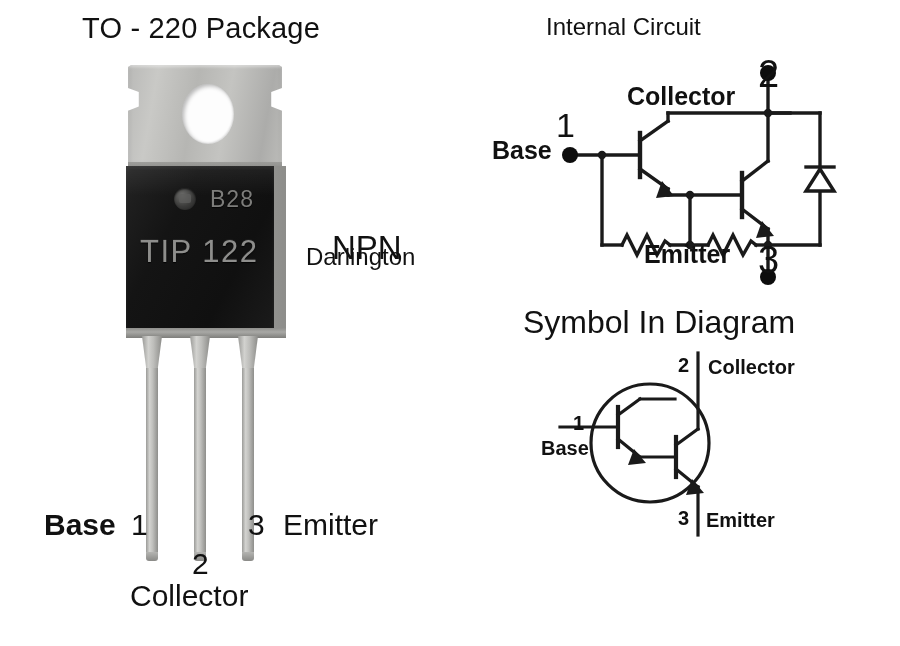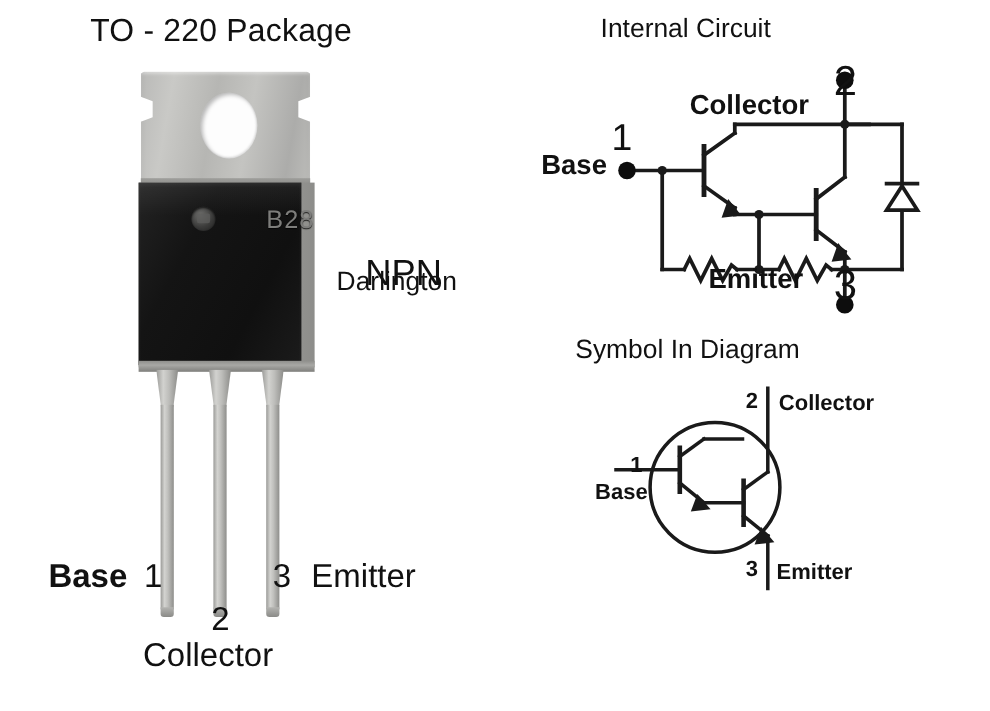--- a/index.html
+++ b/index.html
@@ -29,21 +29,21 @@
     left: 82px; top: 14px;
     font-size: 29px;
     letter-spacing: 0.2px;
   }
   .title-internal {
     left: 546px; top: 15px;
     font-size: 24px;
   }
   .title-symbol {
     left: 523px; top: 306px;
-    font-size: 24px;
+    font-size: 32px;
   }
   
   .npn-line1 { left: 332px; top: 231px; font-size: 33px; }
   .npn-line2 { left: 306px; top: 245px; font-size: 24px; }
 
   
   .lbl-base-left    { left: 44px;  top: 510px; font-size: 30px; font-weight: 700;}
   .lbl-num1-left    { left: 131px; top: 510px; font-size: 30px; }
   .lbl-num3-left    { left: 248px; top: 510px; font-size: 30px; }
   .lbl-emitter-left { left: 283px; top: 510px; font-size: 30px; }
@@ -97,21 +97,20 @@
     color: #8e8e8c;
     letter-spacing: 1.5px;
     text-shadow: 0 1px 1px rgba(0,0,0,0.8), 0 -1px 0 rgba(255,255,255,0.06);
   }
   .mark-b28 {
     left: 100px; top: 126px;
     font-size: 23px;
     color: #7d7d7b;
     letter-spacing: 1px;
     text-shadow: 0 1px 1px rgba(0,0,0,0.8);
-    margin-left: 32px;
   }
   .mark-logo {
     left: 64px; top: 126px;
     width: 22px; height: 22px;
     border-radius: 50%;
     background: radial-gradient(circle at 38% 34%, #6e6e6c 0%, #3b3b3a 55%, #202020 100%);
     box-shadow: inset 0 1px 2px rgba(0,0,0,0.7);
   }
   .mark-logo::after {
     content: "";
@@ -155,20 +154,21 @@
     <div class="abs tab-hole"></div>
     <div class="abs tab-edge-dark"></div>
 
     <div class="abs body-side"></div>
     <div class="abs body-black"></div>
     <div class="abs body-black-sheen"></div>
     <div class="abs body-bottom-lip"></div>
 
     <div class="abs mark-logo"></div>
     <div class="abs txt mark-b28">B28</div>
+    <div class="abs txt mark-tip122">TIP 122</div>
 
     <div class="abs lead-wide" style="left:32px; top:274px;"></div>
     <div class="abs lead" style="left:36px; top:306px; height:186px;"></div>
     <div class="abs lead-foot" style="left:36px; top:490px;"></div>
 
     <div class="abs lead-wide" style="left:80px; top:274px;"></div>
     <div class="abs lead" style="left:84px; top:306px; height:186px;"></div>
     <div class="abs lead-foot" style="left:84px; top:490px;"></div>
 
     <div class="abs lead-wide" style="left:128px; top:274px;"></div>

